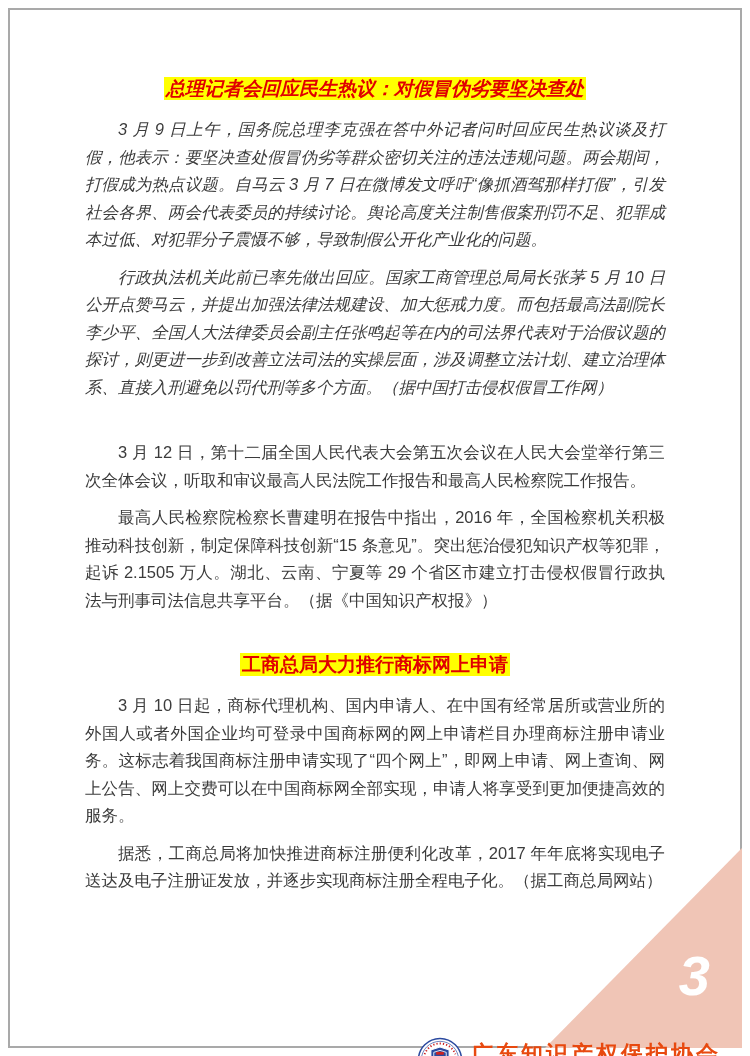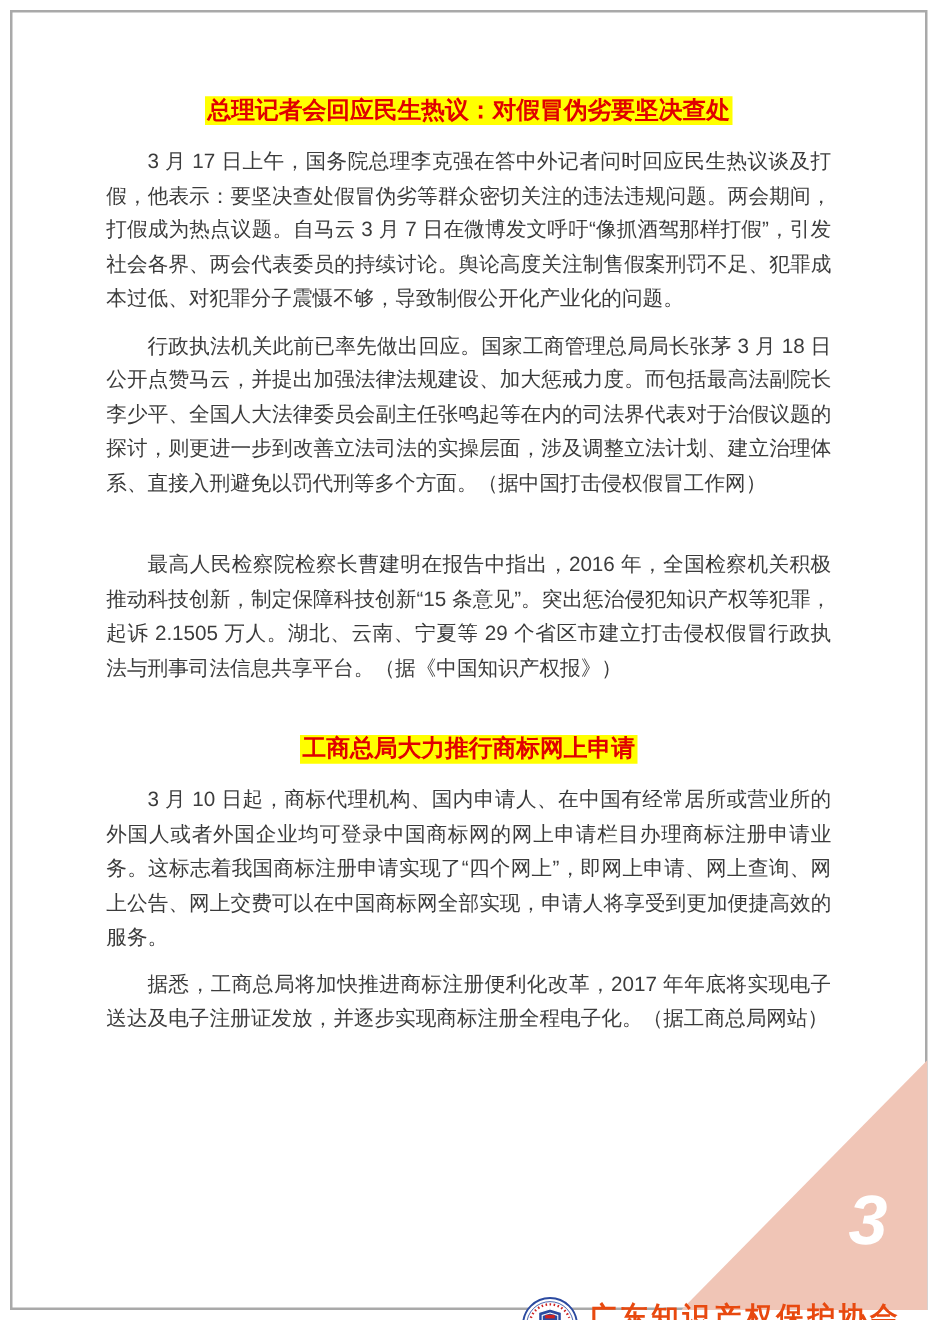--- a/index.html
+++ b/index.html
@@ -32,21 +32,21 @@
     font-style: italic;
     color: #ffffff;
     line-height: 1;
   }
   .content {
     position: absolute;
     left: 85px; top: 76px;
     width: 580px;
   }
   .section { margin-top: 38px; }
-  .section:first-child { margin-top: 0; }
+  .section:first-child { margin-top: 0; font-style: italic; }
   .section-title {
     text-align: center;
     margin-bottom: 14px;
   }
   .section-title span {
     display: inline;
     background: #ffff00;
     color: #e00000;
     font-weight: bold;
     font-size: 19px;
@@ -95,25 +95,26 @@
 
 <div class="corner-triangle"></div>
 <div class="page-number">3</div>
 
 <div class="content">
 
   <div class="section">
     <div class="section-title">
       <span>总理记者会回应民生热议：对假冒伪劣要坚决查处</span>
     </div>
-    <p class="para">3 月 17 日上午，国务院总理李克强在答中外记者问时回应民生热议谈及打假，他表示：要坚决查处假冒伪劣等群众密切关注的违法违规问题。两会期间，打假成为热点议题。自马云 3 月 7 日在微博发文呼吁“像抓酒驾那样打假”，引发社会各界、两会代表委员的持续讨论。舆论高度关注制售假案刑罚不足、犯罪成本过低、对犯罪分子震慑不够，导致制假公开化产业化的问题。</p>
-    <p class="para">行政执法机关此前已率先做出回应。国家工商管理总局局长张茅 3 月 18 日公开点赞马云，并提出加强法律法规建设、加大惩戒力度。而包括最高法副院长李少平、全国人大法律委员会副主任张鸣起等在内的司法界代表对于治假议题的探讨，则更进一步到改善立法司法的实操层面，涉及调整立法计划、建立治理体系、直接入刑避免以罚代刑等多个方面。（据中国打击侵权假冒工作网）</p>
+    <p class="para">3 月 9 日上午，国务院总理李克强在答中外记者问时回应民生热议谈及打假，他表示：要坚决查处假冒伪劣等群众密切关注的违法违规问题。两会期间，打假成为热点议题。自马云 3 月 7 日在微博发文呼吁“像抓酒驾那样打假”，引发社会各界、两会代表委员的持续讨论。舆论高度关注制售假案刑罚不足、犯罪成本过低、对犯罪分子震慑不够，导致制假公开化产业化的问题。</p>
+    <p class="para">行政执法机关此前已率先做出回应。国家工商管理总局局长张茅 5 月 10 日公开点赞马云，并提出加强法律法规建设、加大惩戒力度。而包括最高法副院长李少平、全国人大法律委员会副主任张鸣起等在内的司法界代表对于治假议题的探讨，则更进一步到改善立法司法的实操层面，涉及调整立法计划、建立治理体系、直接入刑避免以罚代刑等多个方面。（据中国打击侵权假冒工作网）</p>
   </div>
 
   <div class="section">
+    <p class="para">3 月 12 日，第十二届全国人民代表大会第五次会议在人民大会堂举行第三次全体会议，听取和审议最高人民法院工作报告和最高人民检察院工作报告。</p>
     <p class="para">最高人民检察院检察长曹建明在报告中指出，2016 年，全国检察机关积极推动科技创新，制定保障科技创新“15 条意见”。突出惩治侵犯知识产权等犯罪，起诉 2.1505 万人。湖北、云南、宁夏等 29 个省区市建立打击侵权假冒行政执法与刑事司法信息共享平台。（据《中国知识产权报》）</p>
   </div>
 
   <div class="section">
     <div class="section-title">
       <span>工商总局大力推行商标网上申请</span>
     </div>
     <p class="para">3 月 10 日起，商标代理机构、国内申请人、在中国有经常居所或营业所的外国人或者外国企业均可登录中国商标网的网上申请栏目办理商标注册申请业务。这标志着我国商标注册申请实现了“四个网上”，即网上申请、网上查询、网上公告、网上交费可以在中国商标网全部实现，申请人将享受到更加便捷高效的服务。</p>
     <p class="para">据悉，工商总局将加快推进商标注册便利化改革，2017 年年底将实现电子送达及电子注册证发放，并逐步实现商标注册全程电子化。（据工商总局网站）</p>
   </div>

